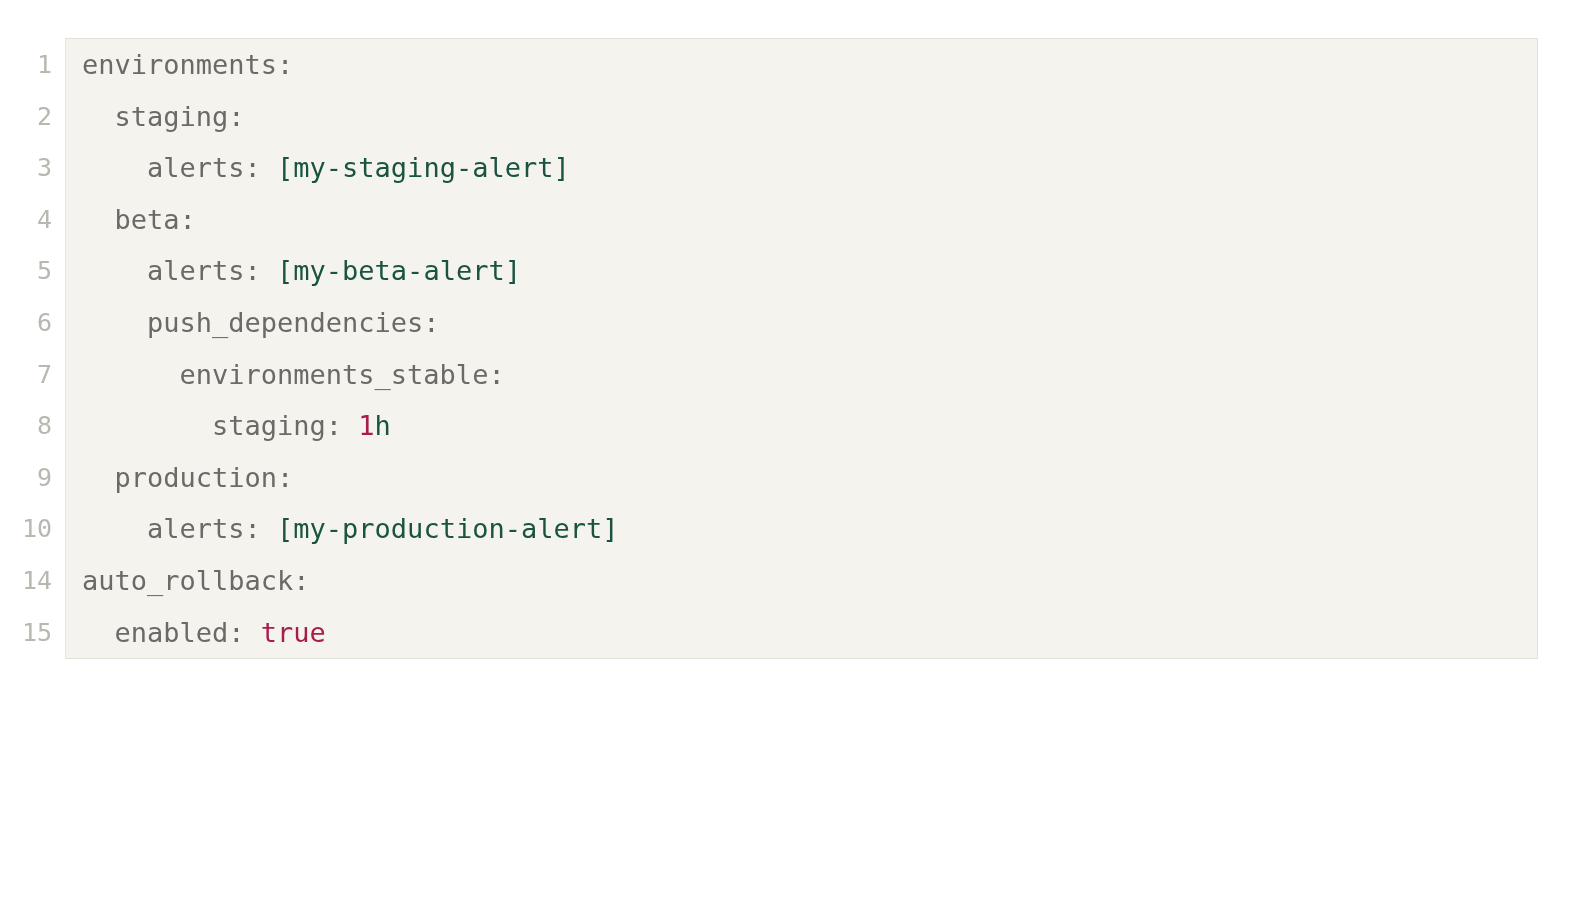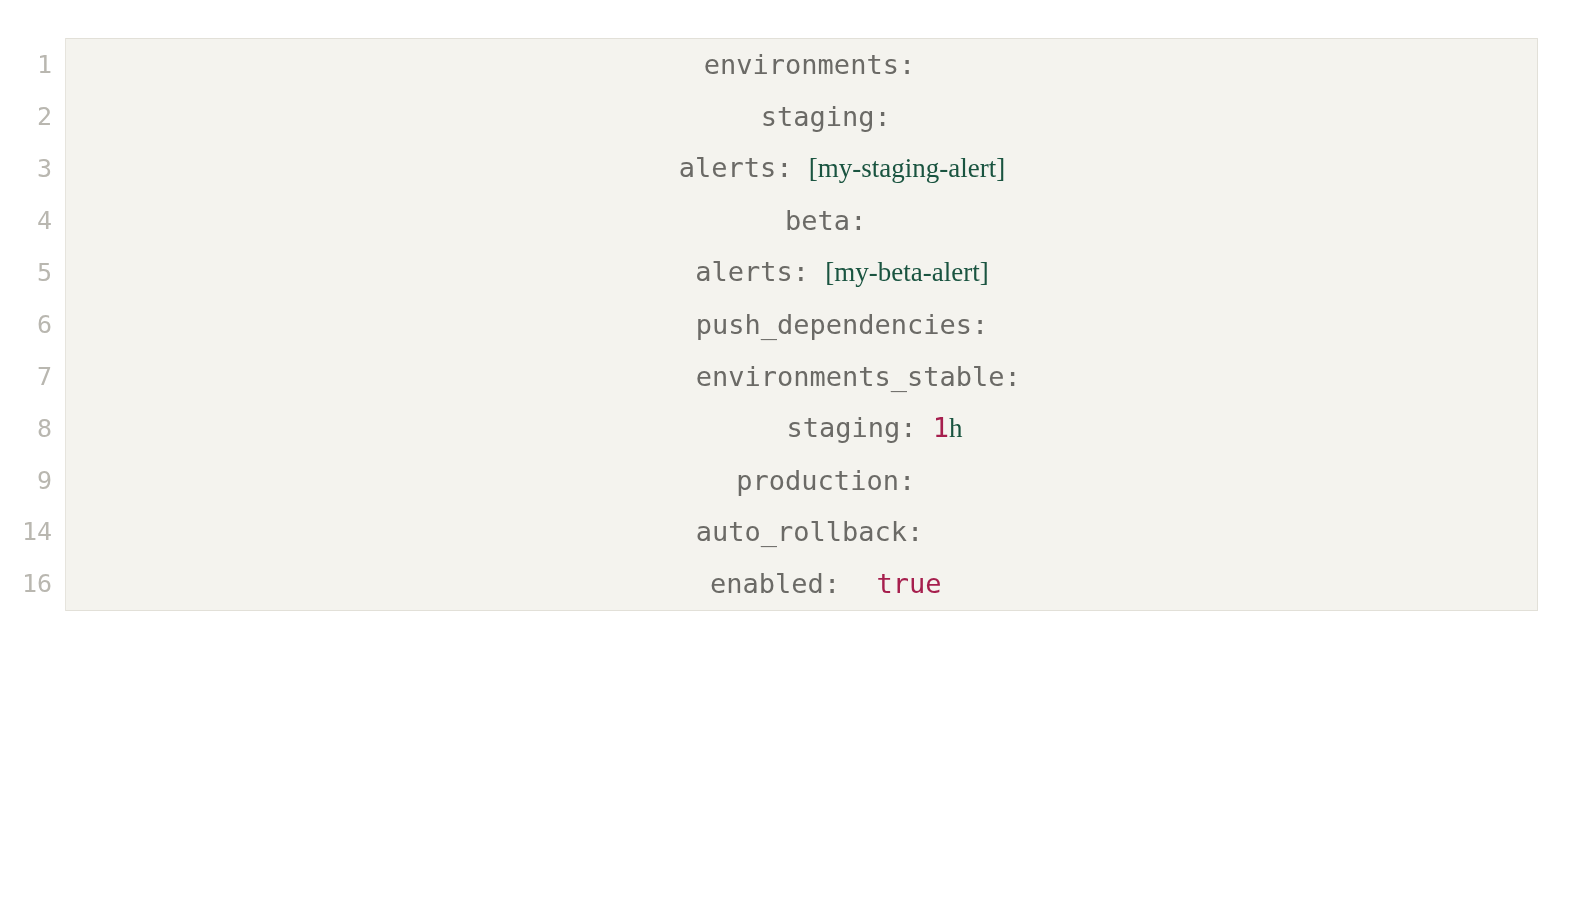--- a/index.html
+++ b/index.html
@@ -54,27 +54,27 @@
     vertical-align: middle;
     font-size: 27px;
     line-height: 51.6px;
     white-space: pre;
     font-family: "DejaVu Sans Mono", monospace;
   }
 
   
   tr:first-child td.code { border-top: 1.5px solid #e2e0d8; }
   tr:last-child  td.code { border-bottom: 1.5px solid #e2e0d8; }
-  td.code { border-right: 1.5px solid #e2e0d8; text-align: center; }
+  td.code { border-right: 1.5px solid #e2e0d8; }
 
   
   .tok-key  { color: #6b6a66; }
-  .tok-str  { color: #1a5440; font-family: Liberation Serif, serif; }
+  .tok-str  { color: #1a5440; }
   .tok-num  { color: #a61e4d; }
-  .tok-bool { color: #a61e4d; margin-left: 20px; }
+  .tok-bool { color: #a61e4d; }
 </style>
 </head>
 <body>
 
 <div id="code-viewer">
   <table class="code-table">
     <tbody id="code-lines">
         <tr>
           <td class="gutter">1</td>
           <td class="code"><span class="tok-key">environments:</span></td>
@@ -105,22 +105,26 @@
         </tr>
         <tr>
           <td class="gutter">8</td>
           <td class="code"><span class="tok-key">        staging: </span><span class="tok-num">1</span><span class="tok-str">h</span></td>
         </tr>
         <tr>
           <td class="gutter">9</td>
           <td class="code"><span class="tok-key">  production:</span></td>
         </tr>
         <tr>
+          <td class="gutter">10</td>
+          <td class="code"><span class="tok-key">    alerts: </span><span class="tok-str">[my-production-alert]</span></td>
+        </tr>
+        <tr>
           <td class="gutter">14</td>
           <td class="code"><span class="tok-key">auto_rollback:</span></td>
         </tr>
         <tr>
-          <td class="gutter">16</td>
+          <td class="gutter">15</td>
           <td class="code"><span class="tok-key">  enabled: </span><span class="tok-bool">true</span></td>
         </tr>
       </tbody>
   </table>
 </div>
 
 </body></html>

